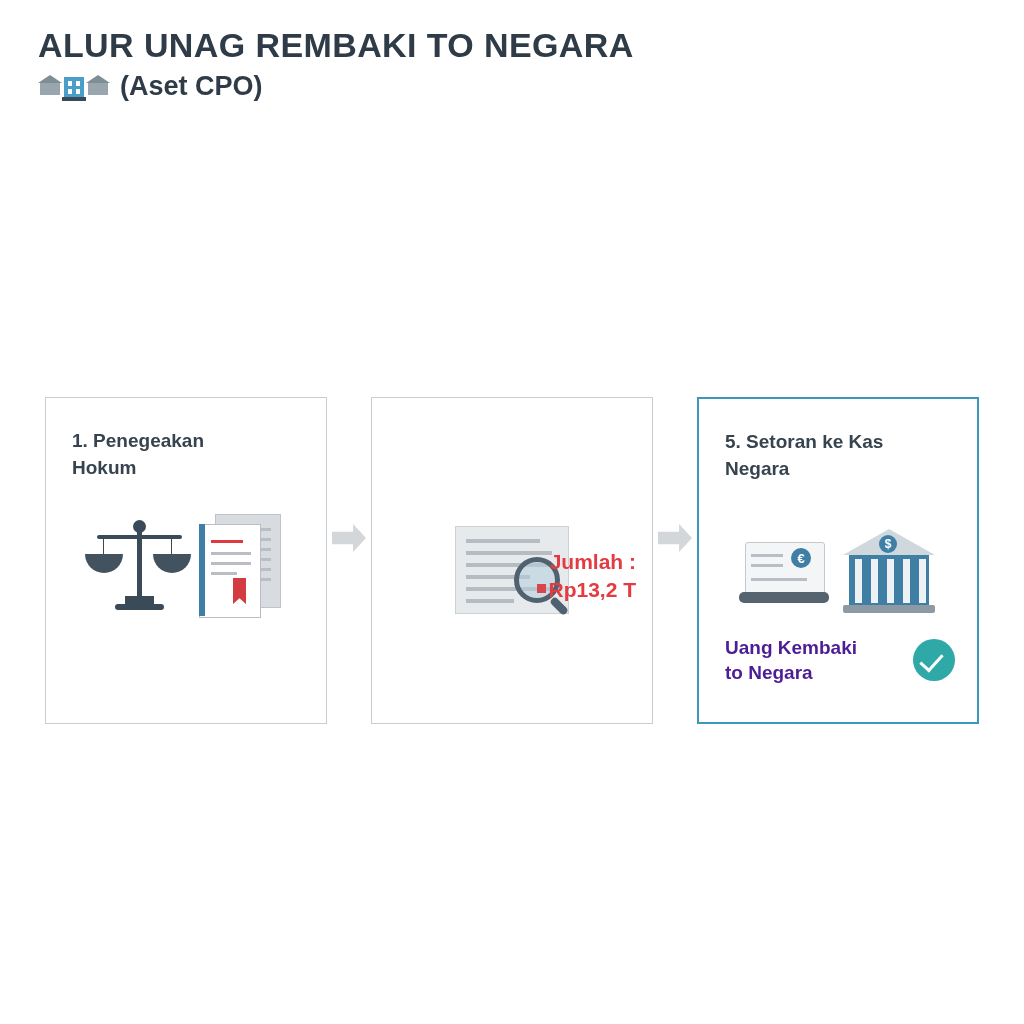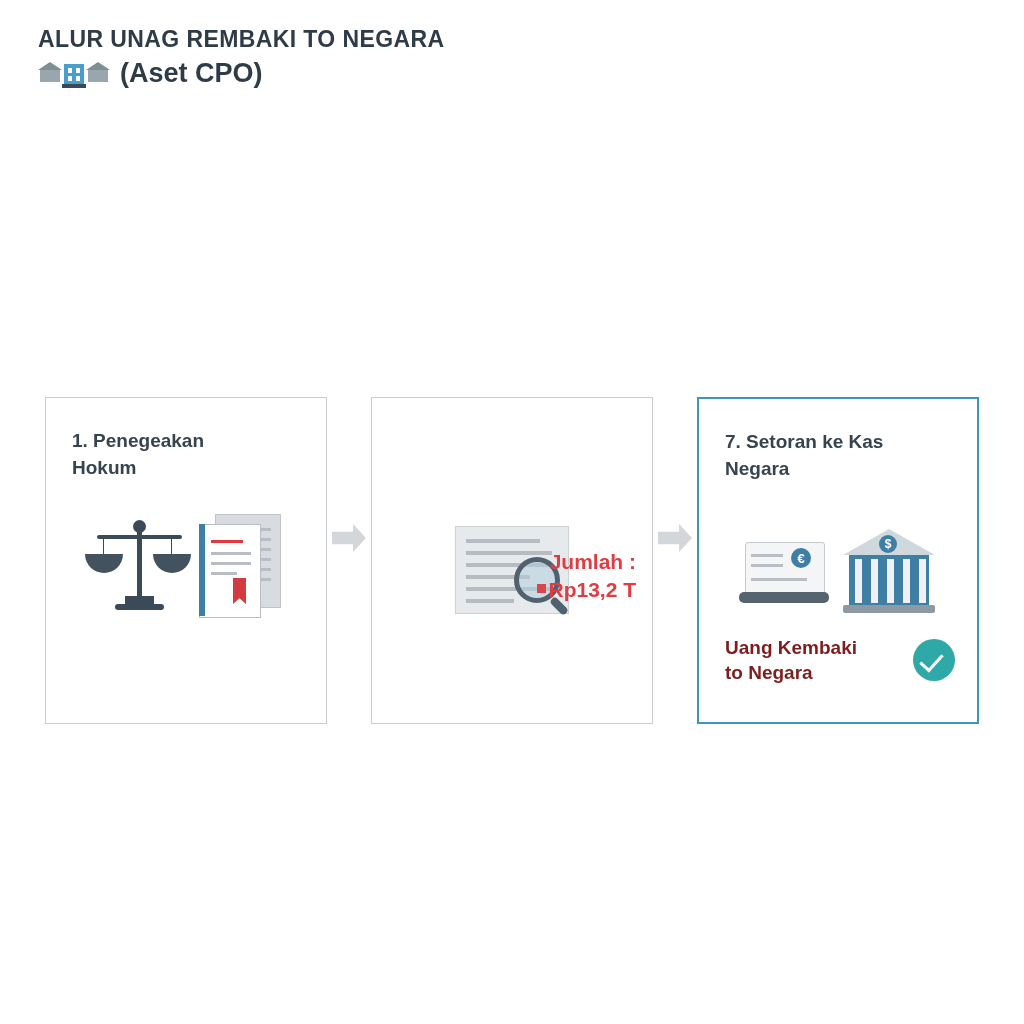--- a/index.html
+++ b/index.html
@@ -17,21 +17,21 @@
   }
 
   
   .header {
     position: absolute;
     left: 38px;
     top: 26px;
     width: 900px;
   }
   .title-line1 {
-    font-size: 23px;
+    font-size: 34px;
     font-weight: bold;
     letter-spacing: 0.4px;
     color: #2f3c48;
     line-height: 1.15;
   }
   .title-line2 {
     display: flex;
     align-items: center;
     gap: 10px;
     margin-top: 4px;
@@ -395,21 +395,21 @@
     right: 22px;
     bottom: 36px;
     display: flex;
     align-items: center;
     justify-content: space-between;
     gap: 12px;
   }
   .result-text {
     font-size: 19px;
     font-weight: bold;
-    color: #7f1d1d;
+    color: #4c1d95;
     line-height: 1.35;
     white-space: pre-line;
   }
   .check-badge {
     flex: 0 0 auto;
     width: 42px;
     height: 42px;
     border-radius: 50%;
     background: #2fa8a8;
     position: relative;
@@ -510,21 +510,21 @@
     </div>
     <div class="amount">Jumlah :
 Rp13,2 T</div>
   </div>
 
   <div class="arrow">
     <span class="arrow-shape"></span>
   </div>
 
   <div class="card highlight">
-    <div class="card-title">7. Setoran ke Kas
+    <div class="card-title">5. Setoran ke Kas
 Negara</div>
     <div class="card-art">
       <span class="cheque">
         <span class="cheque-body"></span>
         <span class="cheque-euro">€</span>
         <span class="cheque-line" style="top:16px; width:32px;"></span>
         <span class="cheque-line" style="top:26px; width:32px;"></span>
         <span class="cheque-line" style="top:40px; width:56px;"></span>
         <span class="cheque-base"></span>
       </span>

